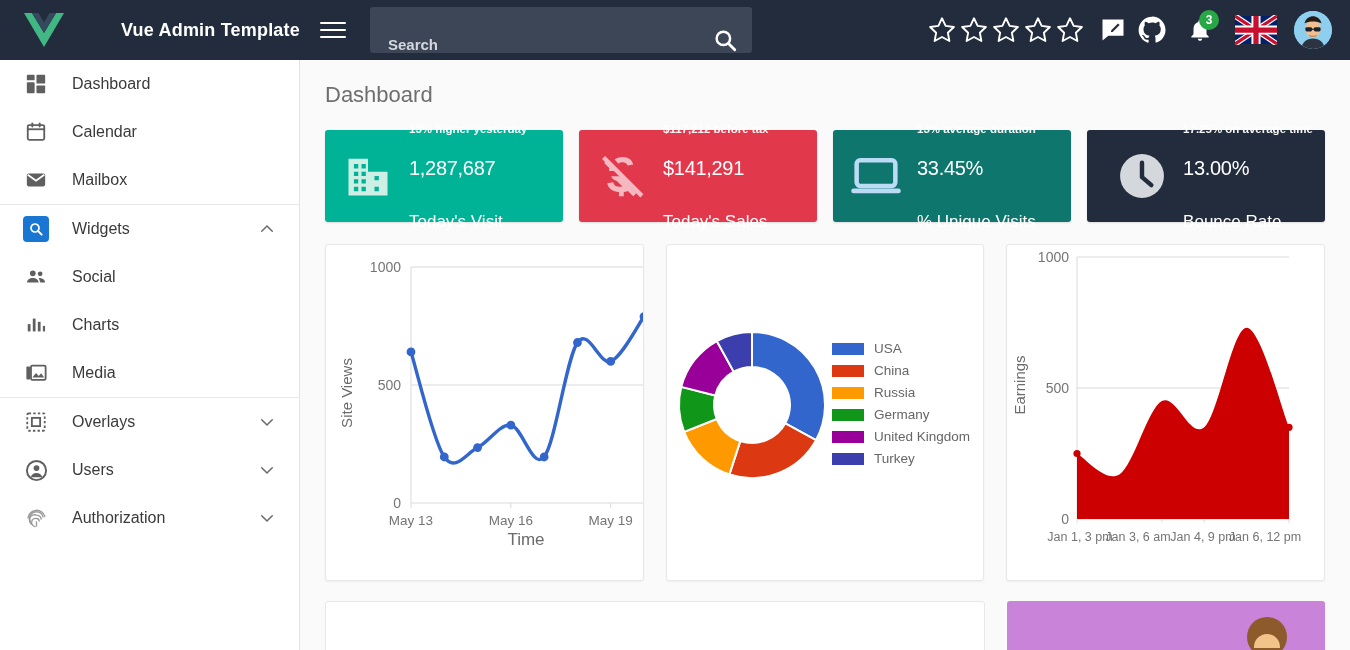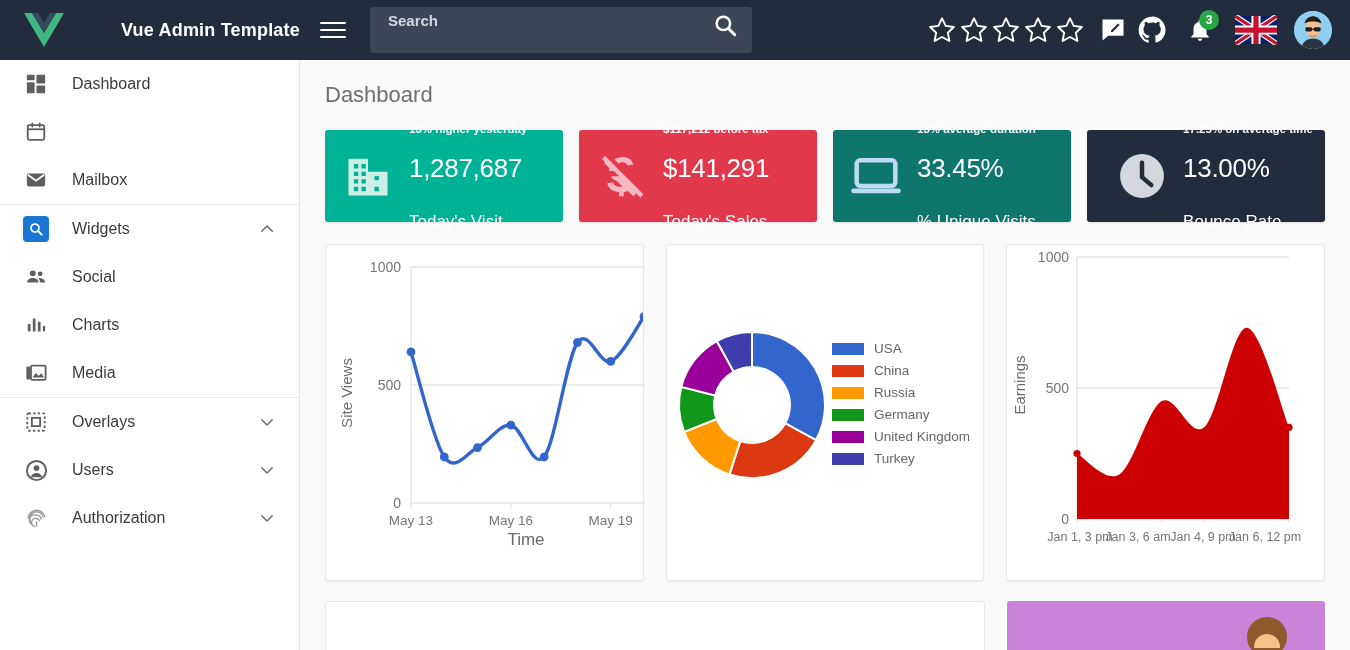--- a/index.html
+++ b/index.html
@@ -39,21 +39,21 @@
   .hamburger {
     width: 30px; height: 26px; display: flex; flex-direction: column;
     justify-content: center; gap: 5px; cursor: pointer; flex: 0 0 30px;
   }
   .hamburger span { display: block; height: 2px; width: 26px; background: #fff; border-radius: 1px; }
   .searchbox {
     margin-left: 20px;
     width: 382px; height: 46px;
     background: #3d4656;
     border-radius: 3px;
-    display: flex; align-items: flex-start;
+    display: flex; align-items: flex-end;
     padding: 5px 14px 0 18px;
     flex: 0 0 382px;
   }
   .search-input {
     flex: 1; background: transparent; border: none; outline: none;
     color: #ffffff; font-size: 15px; font-weight: bold;
     font-family: "Liberation Sans", sans-serif;
   }
   .search-input::placeholder { color: #d3d7de; opacity: 1; font-weight: bold; }
   .search-btn { width: 26px; height: 26px; cursor: pointer; flex: 0 0 26px; }
@@ -126,21 +126,21 @@
 
   .cards-row { display: flex; gap: 16px; padding: 22px 25px 0 25px; }
   .stat-card {
     flex: 1; height: 92px; border-radius: 3px;
     display: flex; align-items: center; padding: 0 0 0 14px; gap: 12px;
     box-shadow: 0 1px 2px rgba(0,0,0,.12);
   }
   .stat-ico { flex: 0 0 58px; width: 58px; height: 58px; display: flex; align-items: center; justify-content: center; }
   .stat-text { display: flex; flex-direction: column; justify-content: center; color: #fff; gap: 16px; }
   .stat-sub { font-size: 11.5px; font-weight: bold; line-height: 15px; opacity: .95; }
-  .stat-big { font-size: 26px; font-weight: normal; line-height: 31px; letter-spacing: -.3px; }
+  .stat-big { font-size: 20px; font-weight: normal; line-height: 31px; letter-spacing: -.3px; }
   .stat-cap { font-size: 17px; font-weight: normal; line-height: 16px; margin-top: 14px; }
 
   .charts-row { display: flex; gap: 22px; padding: 22px 25px 0 25px; }
   .chart-card {
     flex: 1; height: 337px; background: #fff;
     border: 1px solid #e8e8e8; border-radius: 3px;
     box-shadow: 0 1px 2px rgba(0,0,0,.05);
     overflow: hidden; position: relative;
   }
 
@@ -278,20 +278,21 @@
 
       <div class="nav-item">
         <span class="nav-ico">
           <svg width="22" height="22" viewBox="0 0 24 24">
             <rect x="3" y="4.5" width="18" height="16" rx="1.6" fill="none" stroke="#5f5f5f" stroke-width="2"></rect>
             <line x1="3" y1="9" x2="21" y2="9" stroke="#5f5f5f" stroke-width="2"></line>
             <line x1="8" y1="2.5" x2="8" y2="6" stroke="#5f5f5f" stroke-width="2" stroke-linecap="round"></line>
             <line x1="16" y1="2.5" x2="16" y2="6" stroke="#5f5f5f" stroke-width="2" stroke-linecap="round"></line>
           </svg>
         </span>
+        <span class="nav-label">Calendar</span>
       </div>
 
       <div class="nav-item">
         <span class="nav-ico">
           <svg width="22" height="22" viewBox="0 0 24 24">
             <rect x="2" y="5" width="20" height="14" rx="2" fill="#5f5f5f"></rect>
             <path d="M3 6.4l9 6.4 9-6.4" fill="none" stroke="#ffffff" stroke-width="2"></path>
           </svg>
         </span>
         <span class="nav-label">Mailbox</span>

